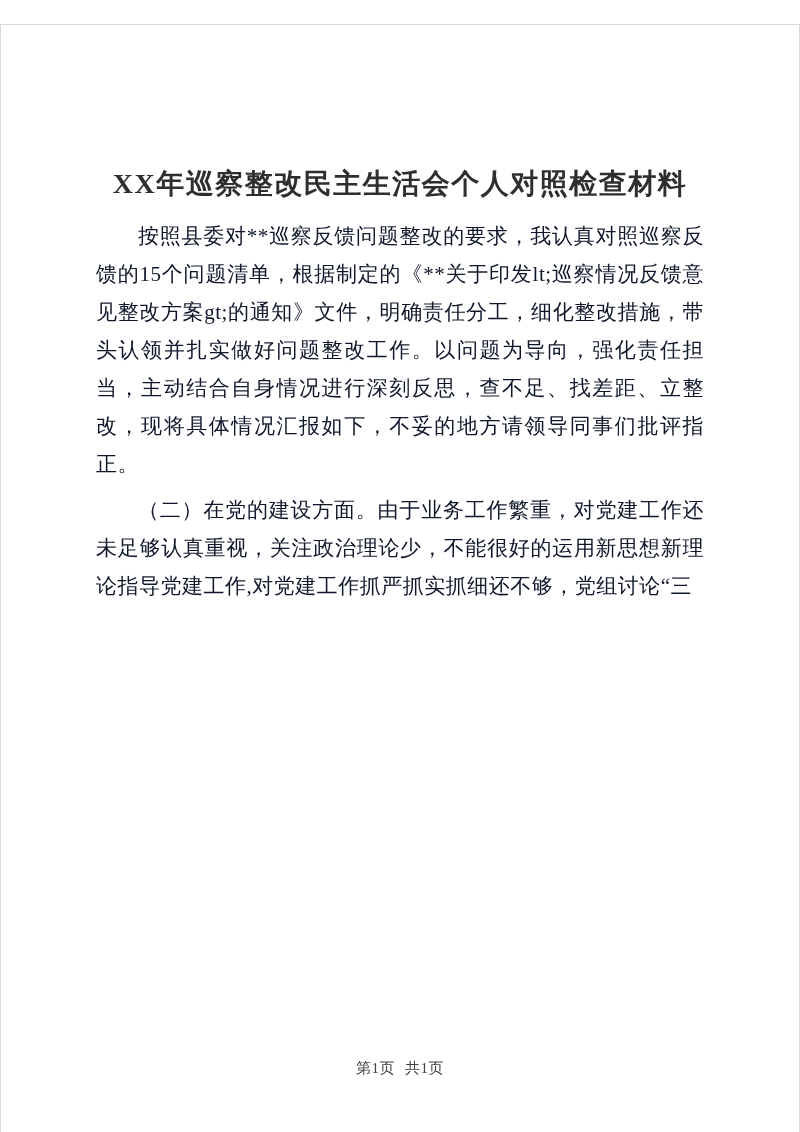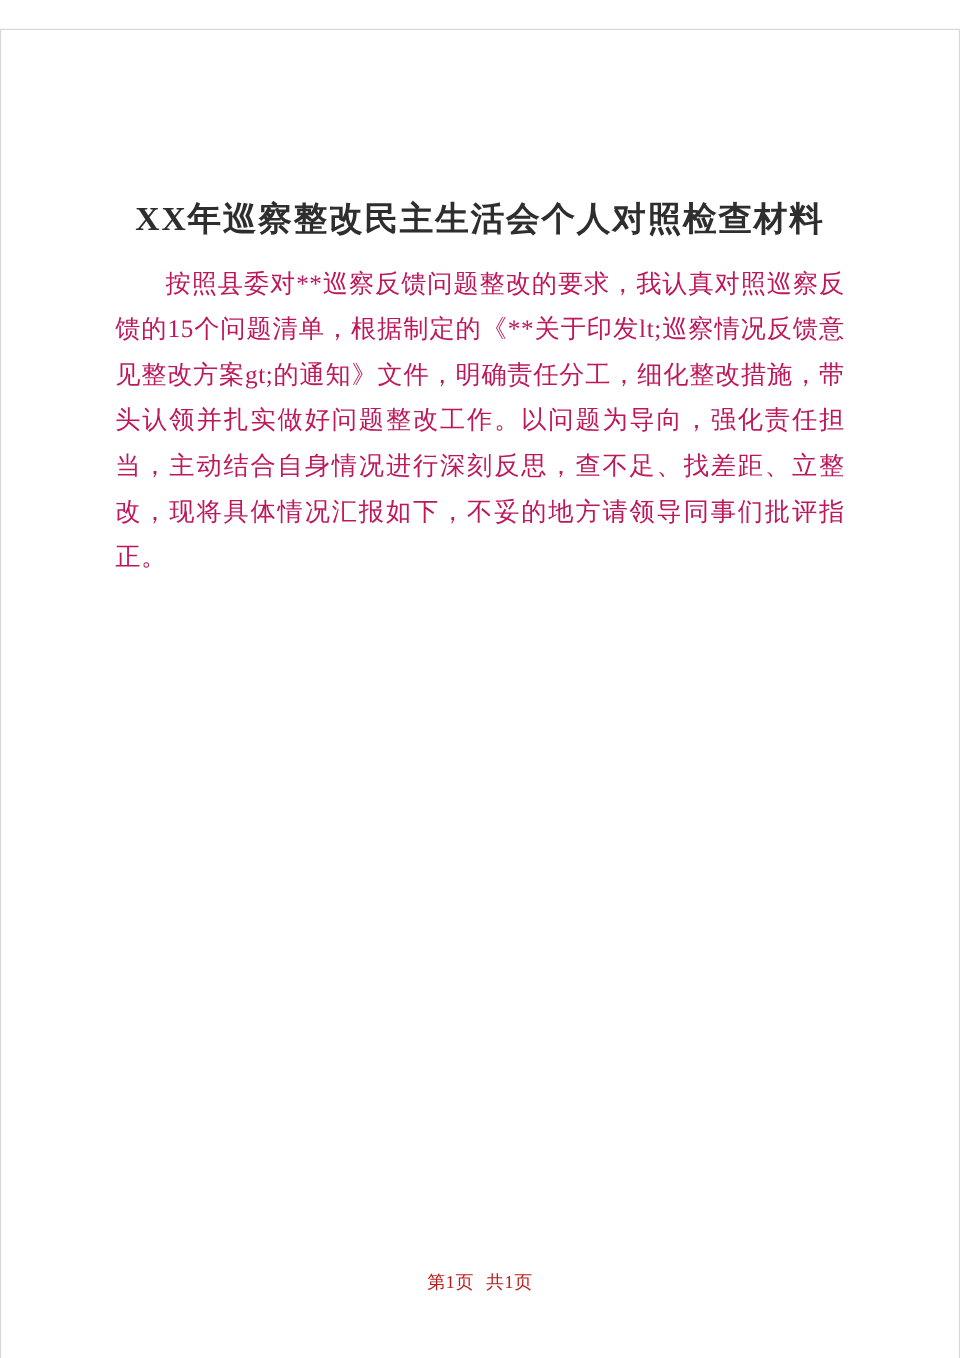--- a/index.html
+++ b/index.html
@@ -29,43 +29,44 @@
     margin-bottom: 15px;
   }
   .para {
     font-size: 21px;
     line-height: 38px;
     letter-spacing: 0.5px;
     text-align: justify;
     text-justify: inter-ideograph;
     text-indent: 2em;
     margin-bottom: 8px;
-    color: #be185d;
+    color: #0f172a;
   }
   .page-footer {
     position: absolute;
     left: 0;
     top: 1034px;
     width: 100%;
     text-align: center;
     font-size: 15px;
-    color: #b91c1c;
+    color: #404040;
     letter-spacing: 0.5px;
   }
   .page-footer .sep { display: inline-block; width: 10px; }
 </style>
 </head>
 <body>
 
 <div class="page">
 
   <h1 class="doc-title">XX年巡察整改民主生活会个人对照检查材料</h1>
 
   <p class="para">按照县委对**巡察反馈问题整改的要求，我认真对照巡察反馈的15个问题清单，根据制定的《**关于印发lt;巡察情况反馈意见整改方案gt;的通知》文件，明确责任分工，细化整改措施，带头认领并扎实做好问题整改工作。以问题为导向，强化责任担当，主动结合自身情况进行深刻反思，查不足、找差距、立整改，现将具体情况汇报如下，不妥的地方请领导同事们批评指正。</p>
 
 
 
+  <p class="para">（二）在党的建设方面。由于业务工作繁重，对党建工作还未足够认真重视，关注政治理论少，不能很好的运用新思想新理论指导党建工作,对党建工作抓严抓实抓细还不够，党组讨论“三</p>
 
   <div class="page-footer">
     <span>第1页</span><span class="sep"></span><span>共1页</span>
   </div>
 
 </div>
 
 </body></html>

